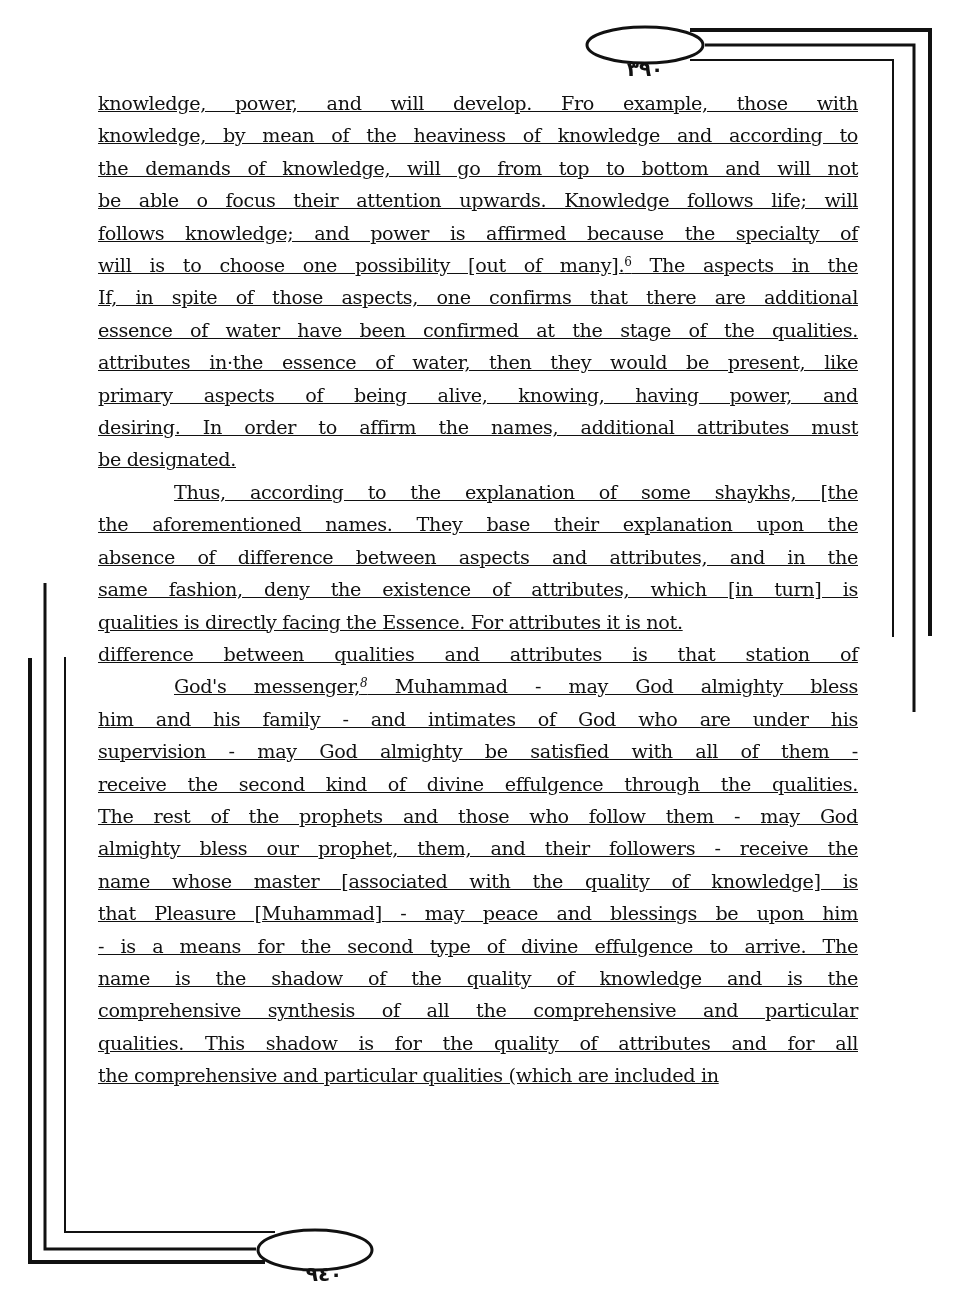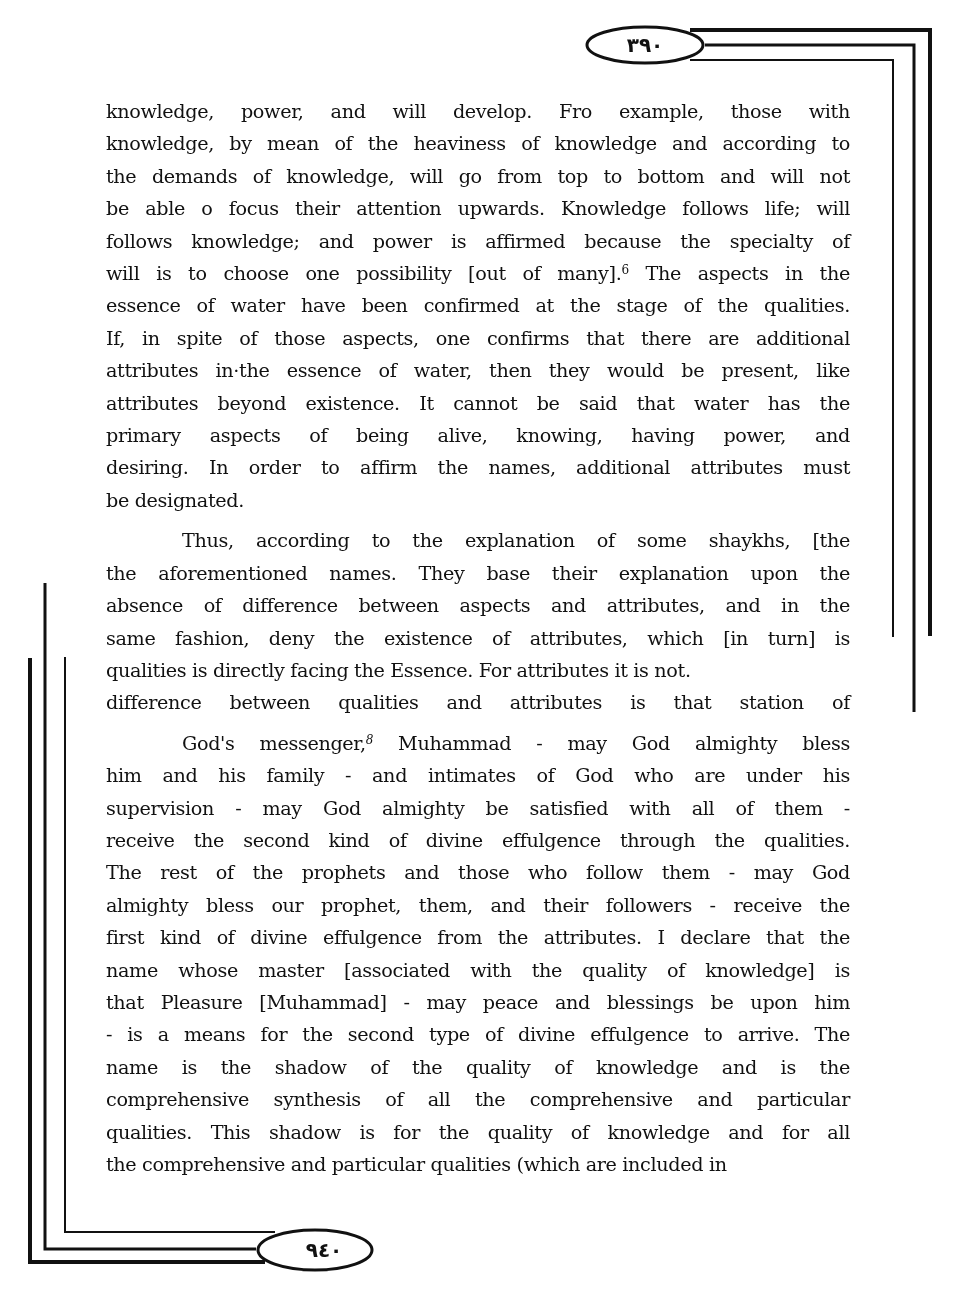--- a/index.html
+++ b/index.html
@@ -22,20 +22,21 @@
       width: 960px;
       height: 1294px;
     }
     .page-num {
       position: absolute;
       font-family: "DejaVu Sans", sans-serif;
       font-weight: bold;
       font-size: 20px;
       text-align: center;
       color: #111;
+      margin-top: 24px;
     }
     .page-num.top {
       left: 592px;
       top: 30px;
       width: 106px;
       line-height: 30px;
     }
     .page-num.bottom {
       left: 271px;
       top: 1235px;
@@ -46,21 +47,22 @@
       position: absolute;
       left: 98px;
       top: 88px;
       width: 760px;
       font-size: 19.2px;
       line-height: 32.4px;
       letter-spacing: -0.35px;
       text-align: justify;
     }
     .text-block p {
-      margin: 8px;
+      margin: 0;
+      text-decoration: underline;
     }
     .line {
       display: block;
       white-space: nowrap;
       text-align: justify;
       text-align-last: justify;
     }
     .line.last {
       text-align-last: left;
     }
@@ -99,45 +101,43 @@
 <div class="page-num bottom">٩٤٠</div>
 
 <div class="text-block" id="text-block">
     <p>
       <span class="line">knowledge, power, and will develop. Fro example, those with</span>
       <span class="line">knowledge, by mean of the heaviness of knowledge and according to</span>
       <span class="line">the demands of knowledge, will go from top to bottom and will not</span>
       <span class="line">be able o focus their attention upwards. Knowledge follows life; will</span>
       <span class="line">follows knowledge; and power is affirmed because the specialty of</span>
       <span class="line">will is to choose one possibility [out of many].<sup>6</sup> The aspects in the</span>
+      <span class="line">If, in spite of those aspects, one confirms that there are additional</span>
       <span class="line">essence of water have been confirmed at the stage of the qualities.</span>
-      <span class="line">If, in spite of those aspects, one confirms that there are additional</span>
       <span class="line">attributes in·the essence of water, then they would be present, like</span>
-      <span class="line">attributes beyond existence. It cannot be said that water has the</span>
       <span class="line">primary aspects of being alive, knowing, having power, and</span>
       <span class="line">desiring. In order to affirm the names, additional attributes must</span>
       <span class="line last">be designated.</span>
     </p>
     <p>
       <span class="line indent">Thus, according to the explanation of some shaykhs, [the</span>
       <span class="line">the aforementioned names. They base their explanation upon the</span>
       <span class="line">absence of difference between aspects and attributes, and in the</span>
       <span class="line">same fashion, deny the existence of attributes, which [in turn] is</span>
       <span class="line last">qualities is directly facing the Essence. For attributes it is not.</span>
       <span class="line">difference between qualities and attributes is that station of</span>
     </p>
     <p>
       <span class="line indent">God's messenger,<sup class="it">8</sup> Muhammad - may God almighty bless</span>
       <span class="line">him and his family - and intimates of God who are under his</span>
       <span class="line">supervision - may God almighty be satisfied with all of them -</span>
       <span class="line">receive the second kind of divine effulgence through the qualities.</span>
       <span class="line">The rest of the prophets and those who follow them - may God</span>
       <span class="line">almighty bless our prophet, them, and their followers - receive the</span>
-      <span class="line">first kind of divine effulgence from the attributes. I declare that the</span>
       <span class="line">name whose master [associated with the quality of knowledge] is</span>
       <span class="line">that Pleasure [Muhammad] - may peace and blessings be upon him</span>
       <span class="line">- is a means for the second type of divine effulgence to arrive. The</span>
       <span class="line">name is the shadow of the quality of knowledge and is the</span>
       <span class="line">comprehensive synthesis of all the comprehensive and particular</span>
-      <span class="line">qualities. This shadow is for the quality of knowledge and for all</span>
+      <span class="line">qualities. This shadow is for the quality of attributes and for all</span>
       <span class="line last">the comprehensive and particular qualities (which are included in</span>
     </p>
   </div>
 
 </body></html>

